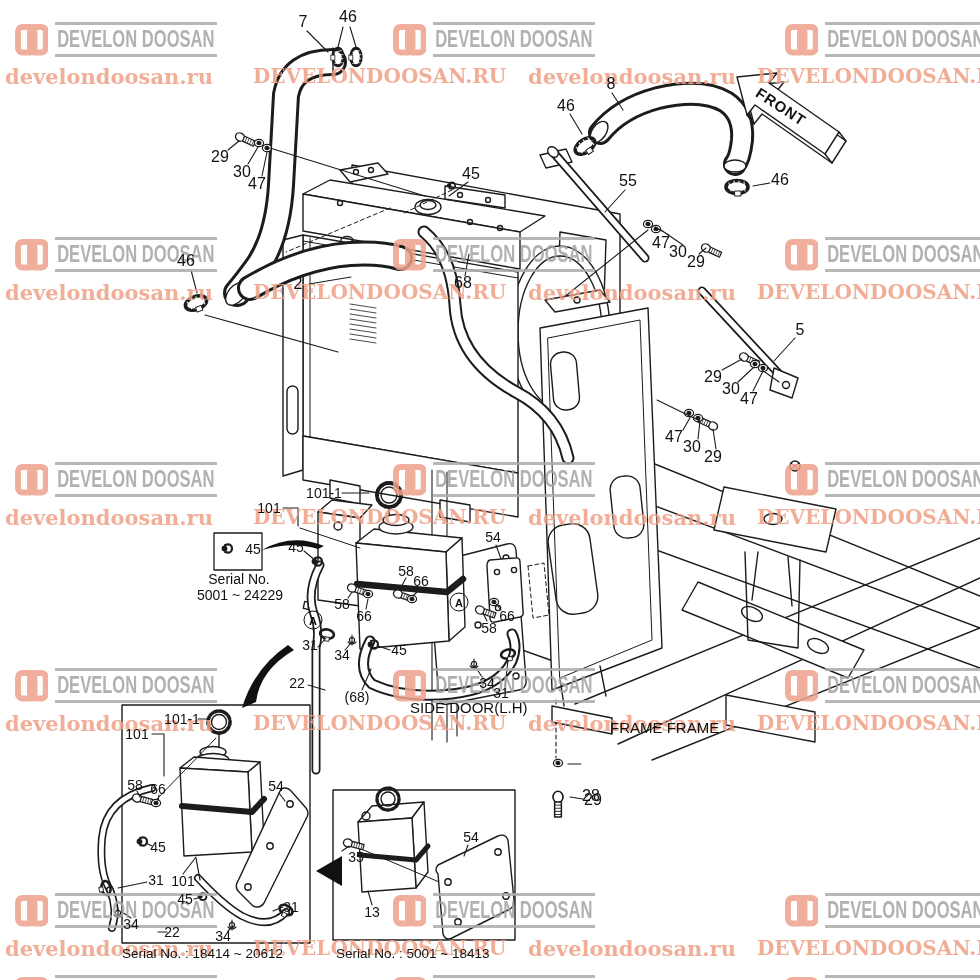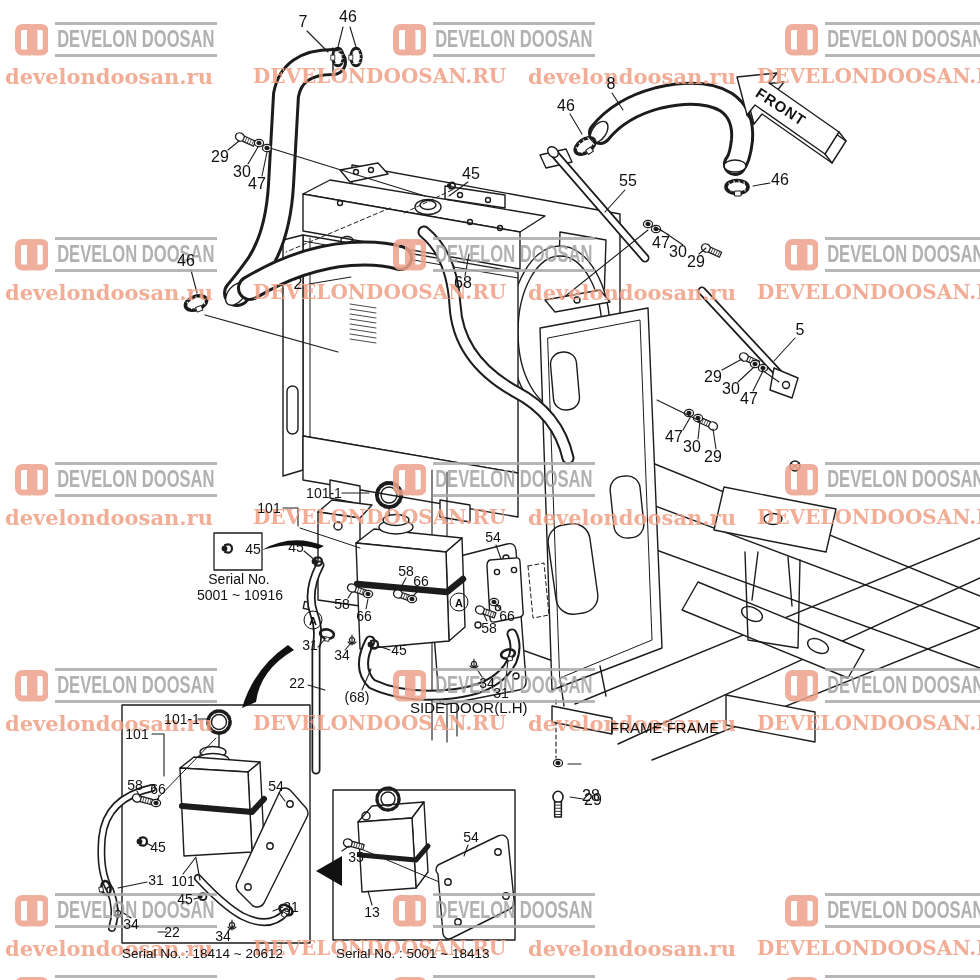--- a/index.html
+++ b/index.html
@@ -458,21 +458,21 @@
       <div class="wm-url upper" style="left: 757px; top: 711px;">DEVELONDOOSAN.RU</div>
       <div class="wm-url lower" style="left: 5px; top: 936px;">develondoosan.ru</div>
       <div class="wm-url upper" style="left: 253px; top: 936px;">DEVELONDOOSAN.RU</div>
       <div class="wm-url lower" style="left: 528px; top: 936px;">develondoosan.ru</div>
       <div class="wm-url upper" style="left: 757px; top: 936px;">DEVELONDOOSAN.RU</div>
     </div>
 
 <div id="overlay">
   <div id="front-label">FRONT</div>
   <div class="cap serial" style="left:239px;top:571px;transform:translateX(-50%);">Serial No.</div>
-  <div class="cap serial" style="left:240px;top:587px;transform:translateX(-50%);">5001 ~ 10916</div>
+  <div class="cap serial" style="left:240px;top:587px;transform:translateX(-50%);">5001 ~ 24229</div>
   <div class="cap" style="left:387px;top:699px;font-size:15px;margin-left:23px;">SIDE DOOR(L.H)</div>
   <div class="cap" style="left:610px;top:719px;font-size:15px;">FRAME FRAME</div>
   <div class="cap serial-note" style="left:122px;top:946px;">Serial No. : 18414 ~ 20612</div>
   <div class="cap serial-note" style="left:336px;top:946px;">Serial No. : 5001 ~ 18413</div>
 <div class="co" style="left: 303px; top: 22px;">7</div>
       <div class="co" style="left: 348px; top: 17px;">46</div>
       <div class="co" style="left: 611px; top: 84px;">8</div>
       <div class="co" style="left: 566px; top: 106px;">46</div>
       <div class="co" style="left: 628px; top: 181px;">55</div>
       <div class="co" style="left: 780px; top: 180px;">46</div>

